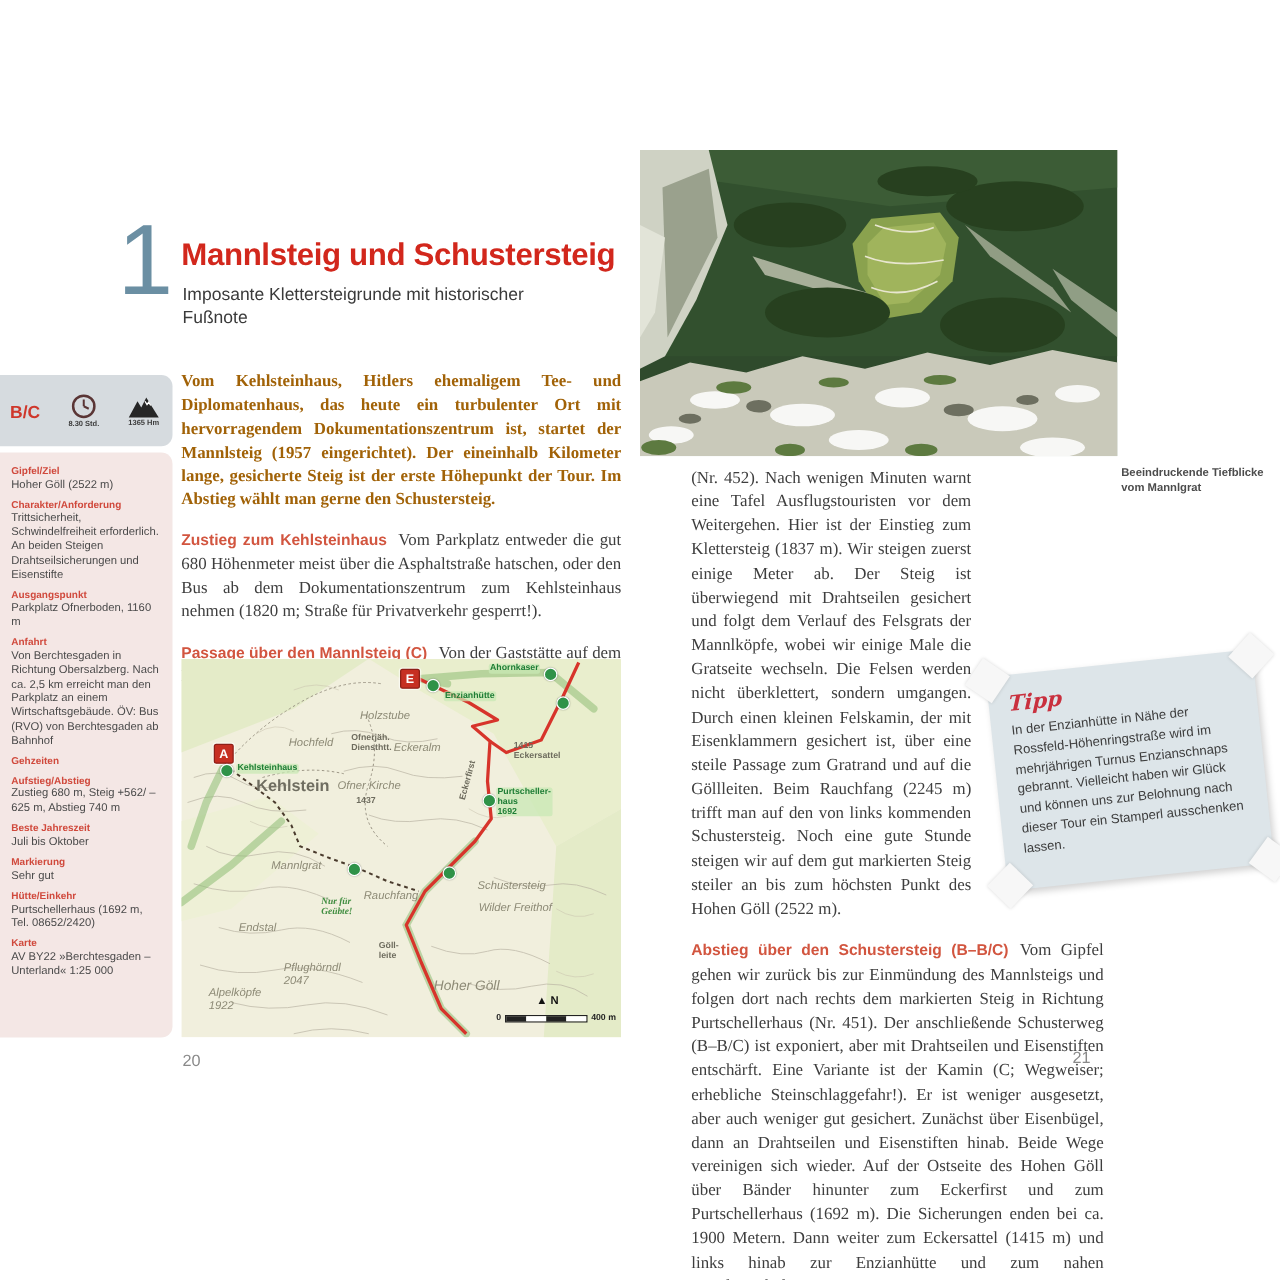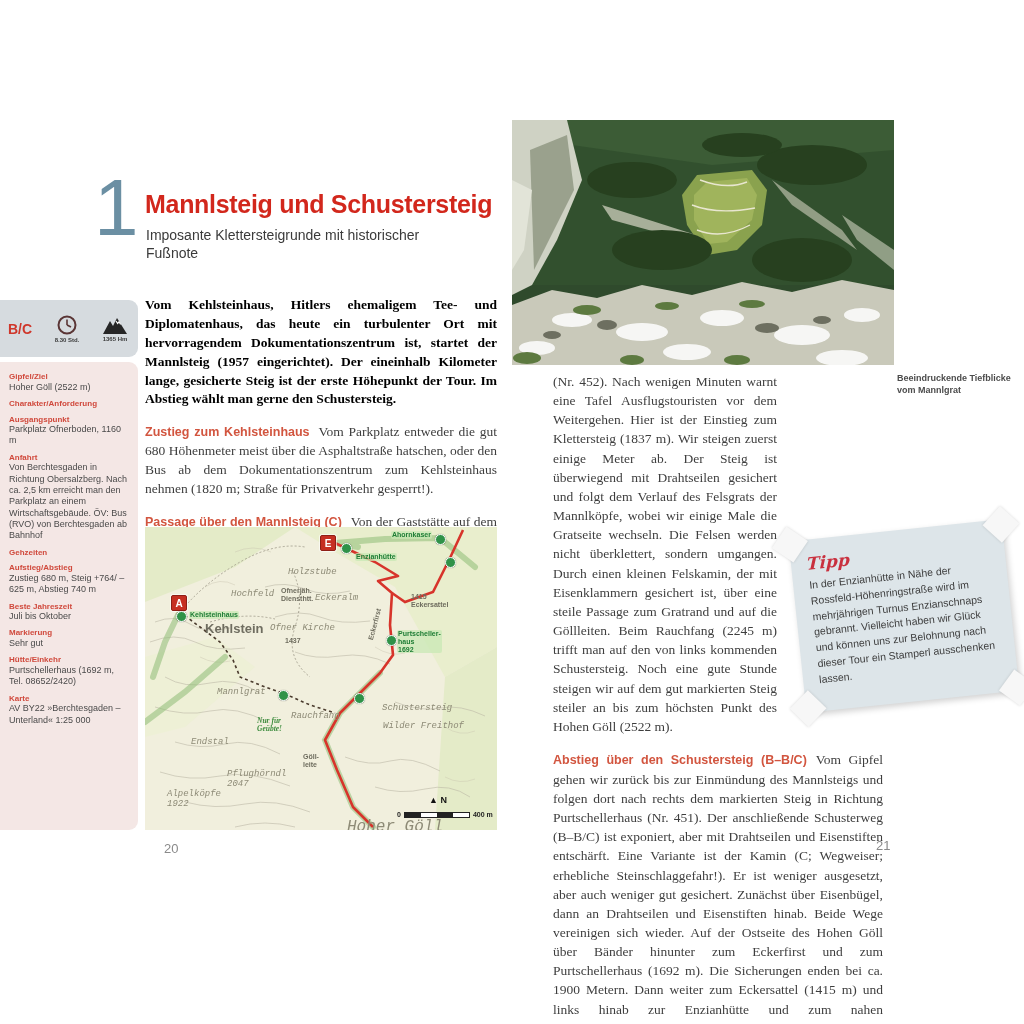--- a/index.html
+++ b/index.html
@@ -22,32 +22,32 @@
   .chap-num{position:absolute;left:94px;top:168px;font-size:80px;line-height:1;
     color:#6b8fa3;font-weight:400;}
   .chap-title{position:absolute;left:145px;top:190px;width:360px;font-size:25px;
     font-weight:bold;color:#d2271c;letter-spacing:-0.3px;}
   .chap-sub{position:absolute;left:146px;top:227px;width:300px;font-size:14px;
     line-height:1.25;color:#3a3a3a;}
   
   .body-col-left{position:absolute;left:145px;top:296px;width:352px;
     font-family:"Liberation Serif",serif;font-size:13.5px;line-height:1.40;
     color:#3e3e3e;text-align:justify;}
-  .intro{font-weight:bold;color:#000000;margin:0 0 14px 0;}
+  .intro{font-weight:bold;color:#a16207;margin:0 0 14px 0;}
   .body-col-left p{margin:0 0 14px 0;}
   .runin{font-family:"Liberation Sans",sans-serif;color:#d2553f;font-weight:bold;
     font-size:12.5px;padding-right:9px;}
-  .pageno{position:absolute;font-size:13px;color:#8a8a8a;margin-left:18px;}
+  .pageno{position:absolute;font-size:13px;color:#8a8a8a;}
   
   .map{position:absolute;left:145px;top:527px;width:352px;height:303px;overflow:hidden;}
   .map svg{position:absolute;left:0;top:0;}
   .map-label{position:absolute;font-size:7px;color:#6e6c5e;line-height:1.12;
     white-space:pre-line;font-weight:bold;}
   .lab-hut{color:#1e7d35;background:rgba(200,232,180,0.75);padding:0 1px;border-radius:2px;}
-  .lab-place{font-family:Liberation Mono, monospace;font-style:italic;font-weight:normal;
+  .lab-place{font-family:Liberation Sans, sans-serif;font-style:italic;font-weight:normal;
     color:#8d8a76;font-size:9px;}
   .lab-big{font-size:13px;color:#6f6d60;}
   .lab-green-it{font-family:"Liberation Serif",serif;font-style:italic;color:#3f8d3f;
     font-weight:bold;font-size:7.5px;}
   .lab-vert{transform:rotate(-75deg);transform-origin:left top;}
   .mk{position:absolute;width:14px;height:14px;background:#c62f22;border:1px solid #8e1f16;
     color:#fff;font-weight:bold;font-size:10px;display:flex;align-items:center;
     justify-content:center;border-radius:2px;box-shadow:0 0 0 1px rgba(255,255,255,.6);}
   .dot{position:absolute;width:9px;height:9px;border-radius:50%;background:#2f9248;
     border:1.5px solid #ffffff;box-shadow:0 0 1px rgba(0,0,0,.5);}
@@ -107,35 +107,36 @@
     </span>
   </div>
 
   <div class="fact-box">
     <div class="fact-sec">
       <div class="fact-label">Gipfel/Ziel</div>
       <div class="fact-text">Hoher Göll (2522 m)</div>
     </div>
     <div class="fact-sec">
       <div class="fact-label">Charakter/Anforderung</div>
+      <div class="fact-text">Trittsicherheit, Schwindelfreiheit erforderlich. An beiden Steigen Drahtseilsicherungen und Eisenstifte</div>
     </div>
     <div class="fact-sec">
       <div class="fact-label">Ausgangspunkt</div>
       <div class="fact-text">Parkplatz Ofnerboden, 1160 m</div>
     </div>
     <div class="fact-sec">
       <div class="fact-label">Anfahrt</div>
       <div class="fact-text">Von Berchtesgaden in Richtung Obersalzberg. Nach ca. 2,5 km erreicht man den Parkplatz an einem Wirtschaftsgebäude. ÖV: Bus (RVO) von Berchtesgaden ab Bahnhof</div>
     </div>
     <div class="fact-sec">
       <div class="fact-label">Gehzeiten</div>
     </div>
     <div class="fact-sec">
       <div class="fact-label">Aufstieg/Abstieg</div>
-      <div class="fact-text">Zustieg 680 m, Steig +764/ –625 m, Abstieg 740 m</div>
+      <div class="fact-text">Zustieg 680 m, Steig +562/ –625 m, Abstieg 740 m</div>
     </div>
     <div class="fact-sec">
       <div class="fact-label">Beste Jahreszeit</div>
       <div class="fact-text">Juli bis Oktober</div>
     </div>
     <div class="fact-sec">
       <div class="fact-label">Markierung</div>
       <div class="fact-text">Sehr gut</div>
     </div>
     <div class="fact-sec">
@@ -242,21 +243,21 @@
     <span class="map-label lab-place" style="left:238px;top:194px;">Wilder Freithof</span>
     <span class="map-label lab-green-it" style="left:112px;top:190px;">Nur für
 Geübte!</span>
     <span class="map-label lab-place" style="left:46px;top:210px;">Endstal</span>
     <span class="map-label" style="left:158px;top:226px;">Göll-
 leite</span>
     <span class="map-label lab-place" style="left:82px;top:242px;">Pflughörndl
 2047</span>
     <span class="map-label lab-place" style="left:22px;top:262px;">Alpelköpfe
 1922</span>
-    <span class="map-label lab-place" style="left:202px;top:256px;font-size:16px;margin-top:36px;">Hoher Göll</span>
+    <span class="map-label lab-place" style="left:202px;top:256px;font-size:11px;">Hoher Göll</span>
 
     <span class="north" style="left:284px;top:268px;">▲ <span>N</span></span>
     <div class="scalebar" style="left:252px;top:284px;">
       <span>0</span>
       <span class="seg">
           <i style="background:#222"></i>
           <i style="background:#fff"></i>
           <i style="background:#222"></i>
           <i style="background:#fff"></i>
         </span>

